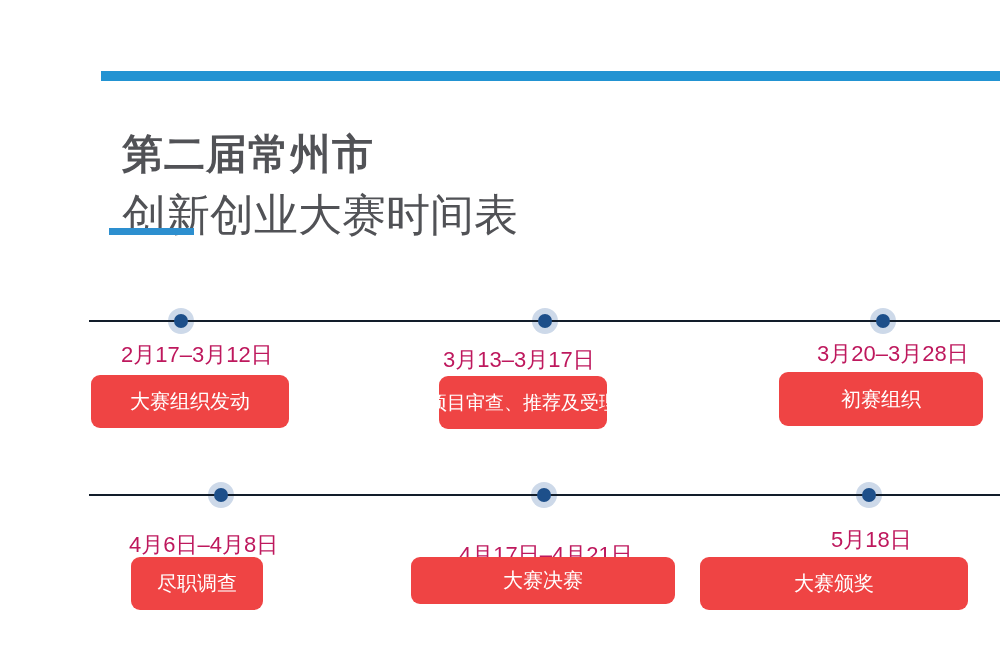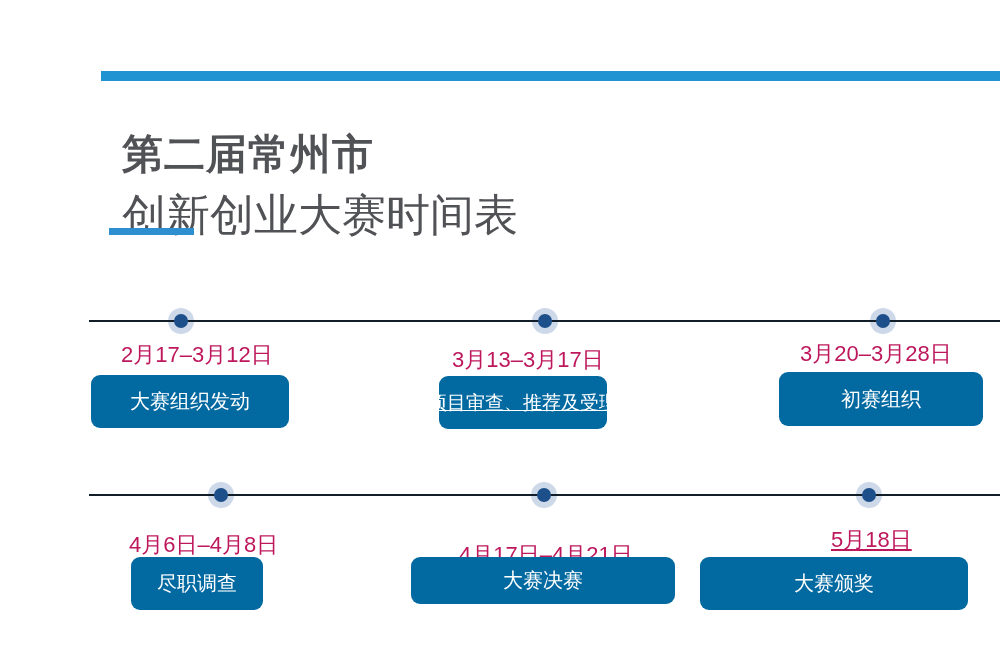--- a/index.html
+++ b/index.html
@@ -84,21 +84,21 @@
   .event-date {
     position: absolute;
     color: #be185d;
     font-size: 22px;
     font-weight: 500;
     white-space: nowrap;
     z-index: 3;
   }
   .stage-btn {
     position: absolute;
-    background: #0369a1;
+    background: #ef4444;
     color: #ffffff;
     border-radius: 9px;
     display: flex;
     align-items: center;
     justify-content: center;
     font-size: 20px;
     white-space: nowrap;
     z-index: 3;
   }
 </style>
@@ -120,40 +120,40 @@
     <div class="tl-line" style="top:256px;"></div>
 
     <div class="dot-halo" style="left:104px; top:244px;"></div>
     <div class="dot-core" style="left:110px; top:250px;"></div>
     <div class="dot-halo" style="left:468px; top:244px;"></div>
     <div class="dot-core" style="left:474px; top:250px;"></div>
     <div class="dot-halo" style="left:806px; top:244px;"></div>
     <div class="dot-core" style="left:812px; top:250px;"></div>
 
     <div class="event-date" style="left:57px;  top:276px;">2月17–3月12日</div>
-    <div class="event-date" style="left:388px; top:281px;">3月13–3月17日</div>
-    <div class="event-date" style="left:736px; top:275px;">3月20–3月28日</div>
+    <div class="event-date" style="left:379px; top:281px;">3月13–3月17日</div>
+    <div class="event-date" style="left:753px; top:275px;">3月20–3月28日</div>
 
     <div class="stage-btn" style="left:27px;  top:311px; width:198px; height:53px;">大赛组织发动</div>
-    <div class="stage-btn" style="left:375px; top:312px; width:168px; height:53px; font-size:19px;text-decoration:underline;">项目审查、推荐及受理</div>
+    <div class="stage-btn" style="left:375px; top:312px; width:168px; height:53px; font-size:19px;">项目审查、推荐及受理</div>
     <div class="stage-btn" style="left:715px; top:308px; width:204px; height:54px;">初赛组织</div>
   </div>
 
   <div>
     <div class="tl-line" style="top:430px;"></div>
 
     <div class="dot-halo" style="left:144px; top:418px;"></div>
     <div class="dot-core" style="left:150px; top:424px;"></div>
     <div class="dot-halo" style="left:467px; top:418px;"></div>
     <div class="dot-core" style="left:473px; top:424px;"></div>
     <div class="dot-halo" style="left:792px; top:418px;"></div>
     <div class="dot-core" style="left:798px; top:424px;"></div>
 
     <div class="event-date" style="left:65px;  top:466px;">4月6日–4月8日</div>
     <div class="event-date" style="left:395px; top:476px;">4月17日–4月21日</div>
-    <div class="event-date" style="left:767px; top:461px;text-decoration:underline;">5月18日</div>
+    <div class="event-date" style="left:767px; top:461px;">5月18日</div>
 
     <div class="stage-btn" style="left:67px;  top:493px; width:132px; height:53px;">尽职调查</div>
     <div class="stage-btn" style="left:347px; top:493px; width:264px; height:47px;">大赛决赛</div>
     <div class="stage-btn" style="left:636px; top:493px; width:268px; height:53px;">大赛颁奖</div>
   </div>
 
 </div>
 
 </body></html>

